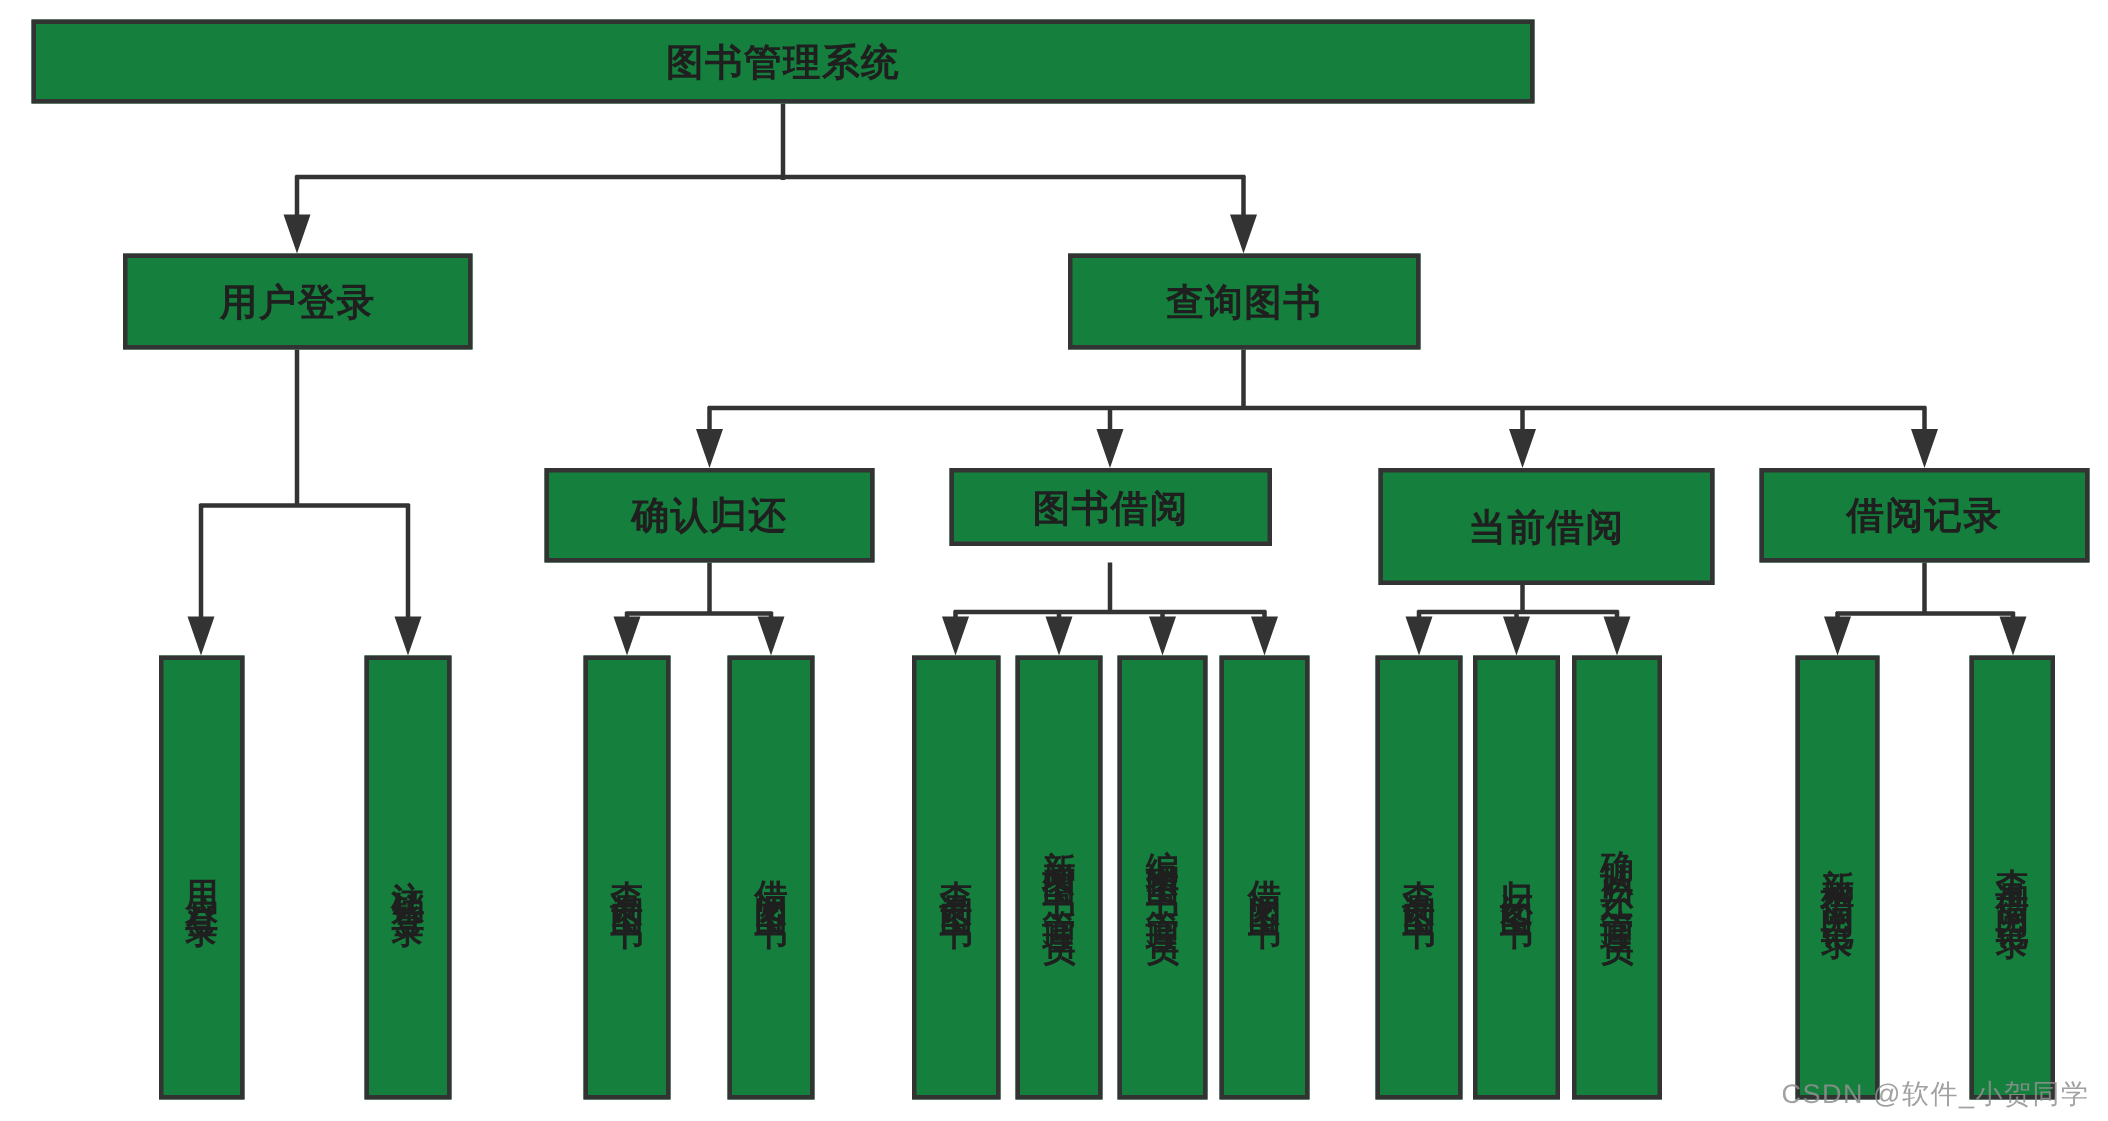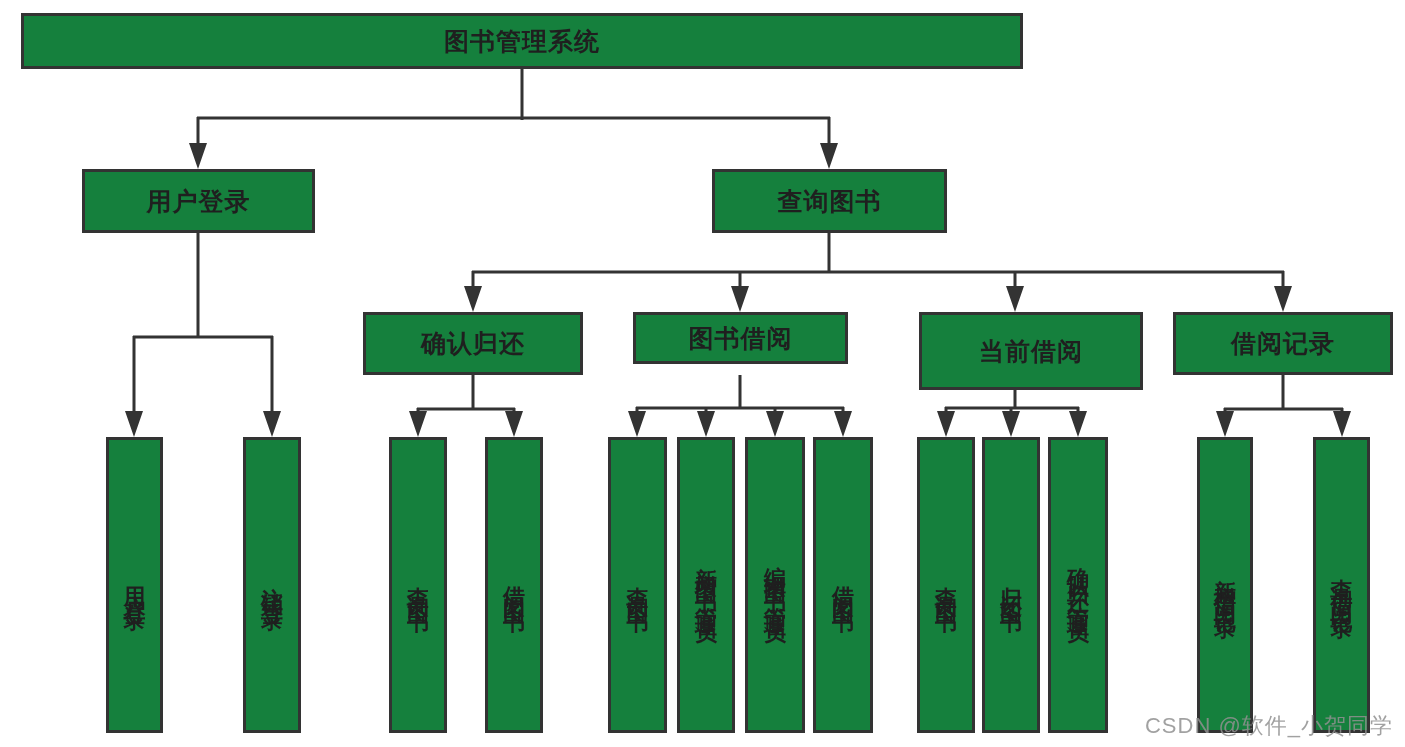--- a/index.html
+++ b/index.html
@@ -36,21 +36,21 @@
     writing-mode: vertical-rl;
     text-orientation: mixed;
     font-size: 22px;
     line-height: 1;
     letter-spacing: 8px;
   }
   .watermark {
     position: absolute;
     right: 12px;
     bottom: 6px;
-    font-size: 22px;
+    font-size: 18px;
     color: rgba(145, 145, 145, 0.85);
     letter-spacing: 1px;
     white-space: nowrap;
   }
 </style>
 </head>
 <body>
 
 <div class="canvas">
 

